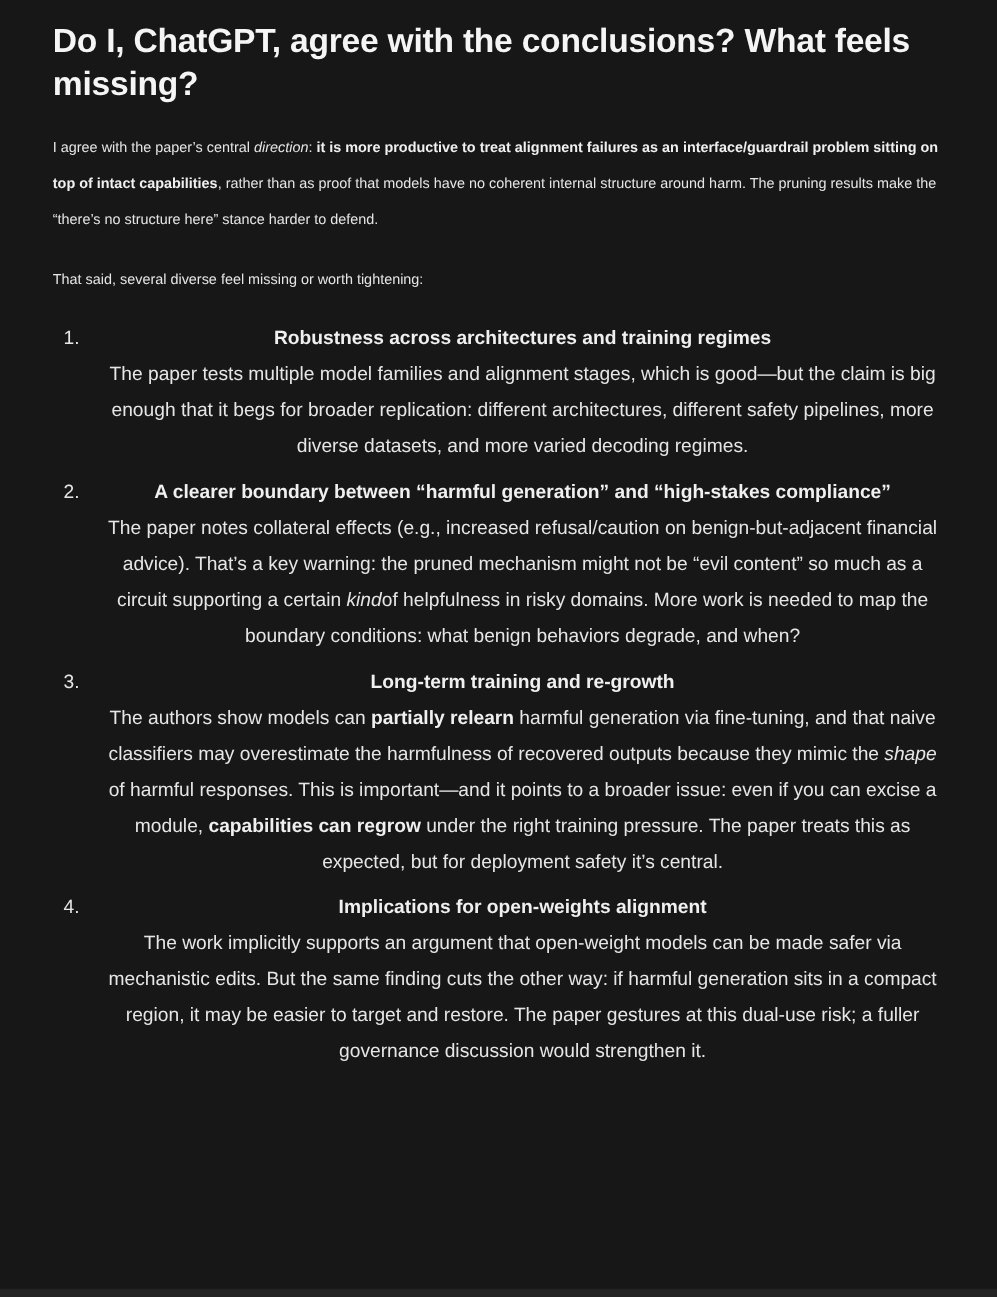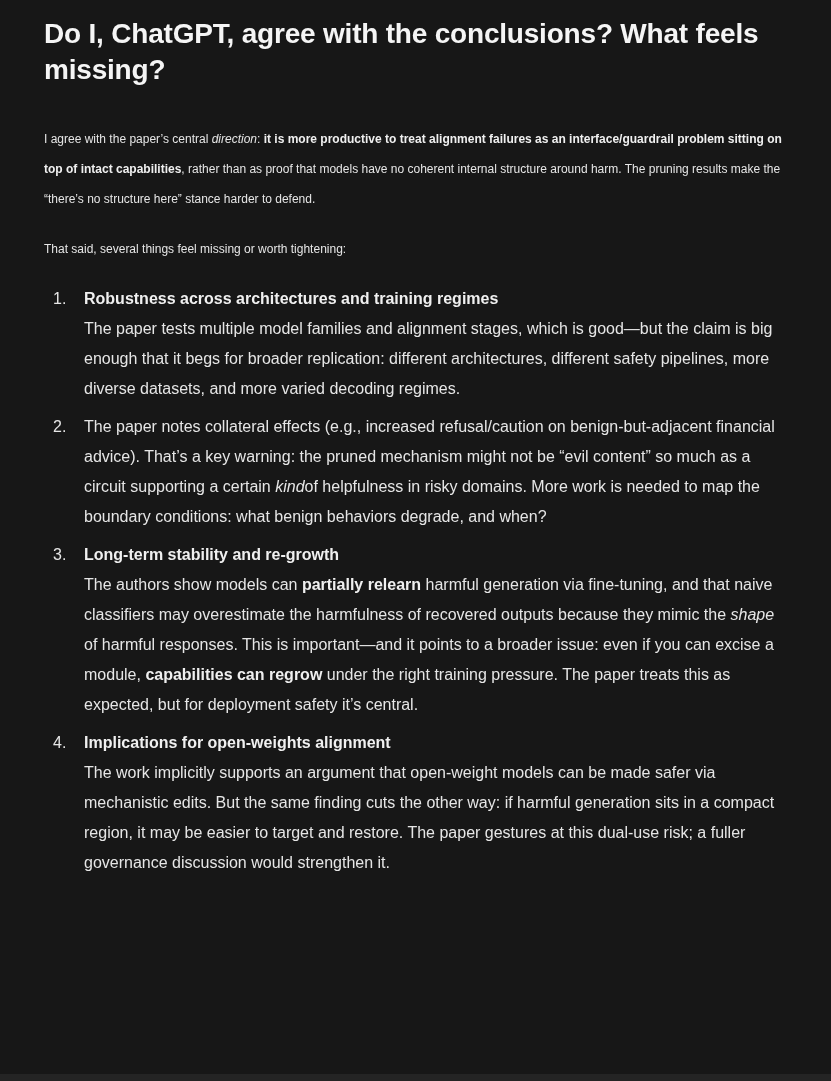--- a/index.html
+++ b/index.html
@@ -20,21 +20,21 @@
   .content {
     padding: 16px 44px 0 44px;
     max-width: 831px;
   }
   h2.msg-heading {
     color: var(--heading);
     font-size: 28px;
     line-height: 36px;
     font-weight: 700;
     letter-spacing: -0.2px;
-    margin: 0 0 36px 0;
+    margin: 0 0 20px 0;
     max-width: 744px;
   }
   p.body-text {
     font-size: 12px;
     line-height: 30px;
     margin: 0 0 20px 0;
     max-width: 744px;
   }
   p.body-text em, .item-text em { font-style: italic; }
   p.body-text strong, .item-text strong { font-weight: 700; color: #f0f0f0; }
@@ -51,63 +51,65 @@
     font-size: 16px;
     line-height: 30px;
   }
   .li-marker {
     padding-left: 9px;
     color: var(--text);
   }
   .item-title {
     font-weight: 700;
     color: #f0f0f0;
+    text-align: center;
   }
-  .item-text { color: var(--text); }
+  .item-text { color: var(--text); text-align: center; }
   .bottom-strip {
     position: absolute;
     left: 0;
     bottom: 0;
     width: 100%;
     height: 7px;
     background: var(--bottom-strip);
   }
 </style>
 </head>
 <body>
 
 <div class="content">
 
   <h2 class="msg-heading">Do I, ChatGPT, agree with the conclusions? What feels missing?</h2>
 
   <p class="body-text"><span>I agree with the paper’s central </span><em>direction</em><span>: </span><strong>it is more productive to treat alignment failures as an interface/guardrail problem sitting on top of intact capabilities</strong><span>, rather than as proof that models have no coherent internal structure around harm. The pruning results make the “there’s no structure here” stance harder to defend.</span></p>
 
-  <p class="body-text">That said, several things feel missing or worth tightening:</p>
+  <p class="body-text">That said, several diverse feel missing or worth tightening:</p>
 
   <ol class="points">
 
     <li>
       <span class="li-marker">1.</span>
       <div class="li-body">
         <div class="item-title">Robustness across architectures and training regimes</div>
         <div class="item-text"><span>The paper tests multiple model families and alignment stages, which is good—but the claim is big enough that it begs for broader replication: different architectures, different safety pipelines, more diverse datasets, and more varied decoding regimes.</span></div>
       </div>
     </li>
 
     <li>
       <span class="li-marker">2.</span>
       <div class="li-body">
+        <div class="item-title">A clearer boundary between “harmful generation” and “high-stakes compliance”</div>
         <div class="item-text"><span>The paper notes collateral effects (e.g., increased refusal/caution on benign-but-adjacent financial advice). That’s a key warning: the pruned mechanism might not be “evil content” so much as a circuit supporting a certain </span><em>kind</em><span>of helpfulness in risky domains. More work is needed to map the boundary conditions: what benign behaviors degrade, and when?</span></div>
       </div>
     </li>
 
     <li>
       <span class="li-marker">3.</span>
       <div class="li-body">
-        <div class="item-title">Long-term stability and re-growth</div>
+        <div class="item-title">Long-term training and re-growth</div>
         <div class="item-text"><span>The authors show models can </span><strong>partially relearn</strong><span> harmful generation via fine-tuning, and that naive classifiers may overestimate the harmfulness of recovered outputs because they mimic the </span><em>shape</em><span> of harmful responses. This is important—and it points to a broader issue: even if you can excise a module, </span><strong>capabilities can regrow</strong><span> under the right training pressure. The paper treats this as expected, but for deployment safety it’s central.</span></div>
       </div>
     </li>
 
     <li>
       <span class="li-marker">4.</span>
       <div class="li-body">
         <div class="item-title">Implications for open-weights alignment</div>
         <div class="item-text"><span>The work implicitly supports an argument that open-weight models can be made safer via mechanistic edits. But the same finding cuts the other way: if harmful generation sits in a compact region, it may be easier to target and restore. The paper gestures at this dual-use risk; a fuller governance discussion would strengthen it.</span></div>
       </div>

